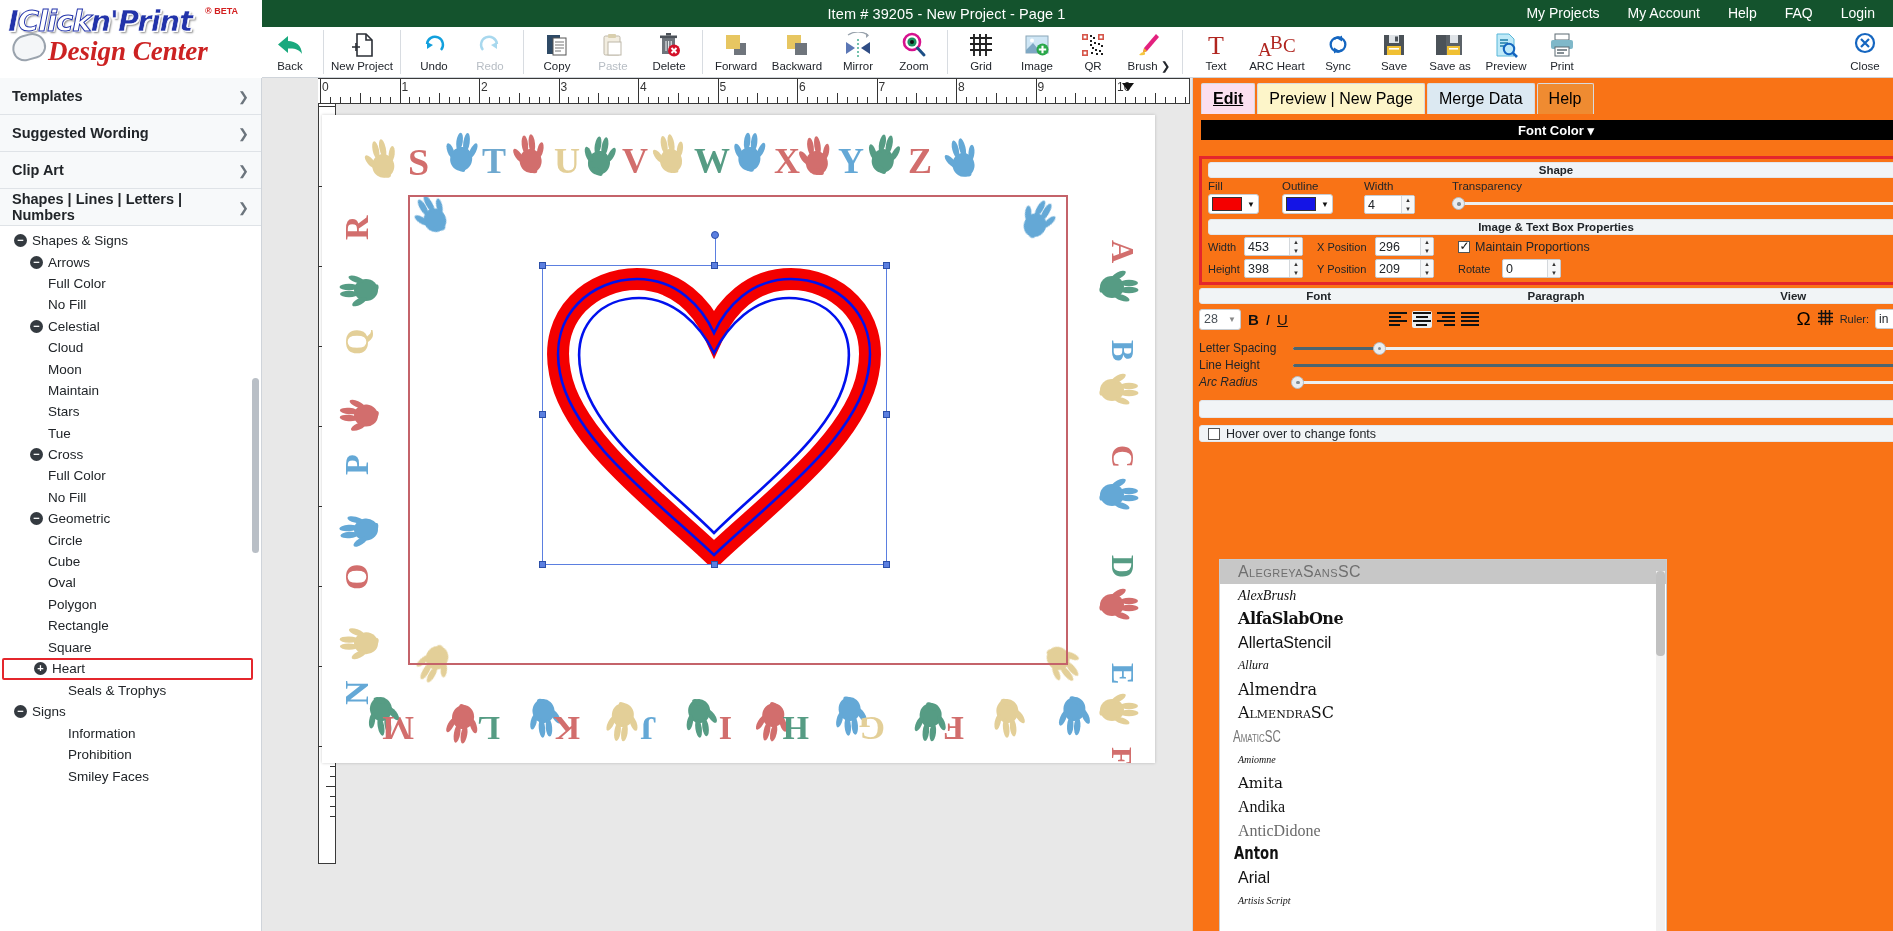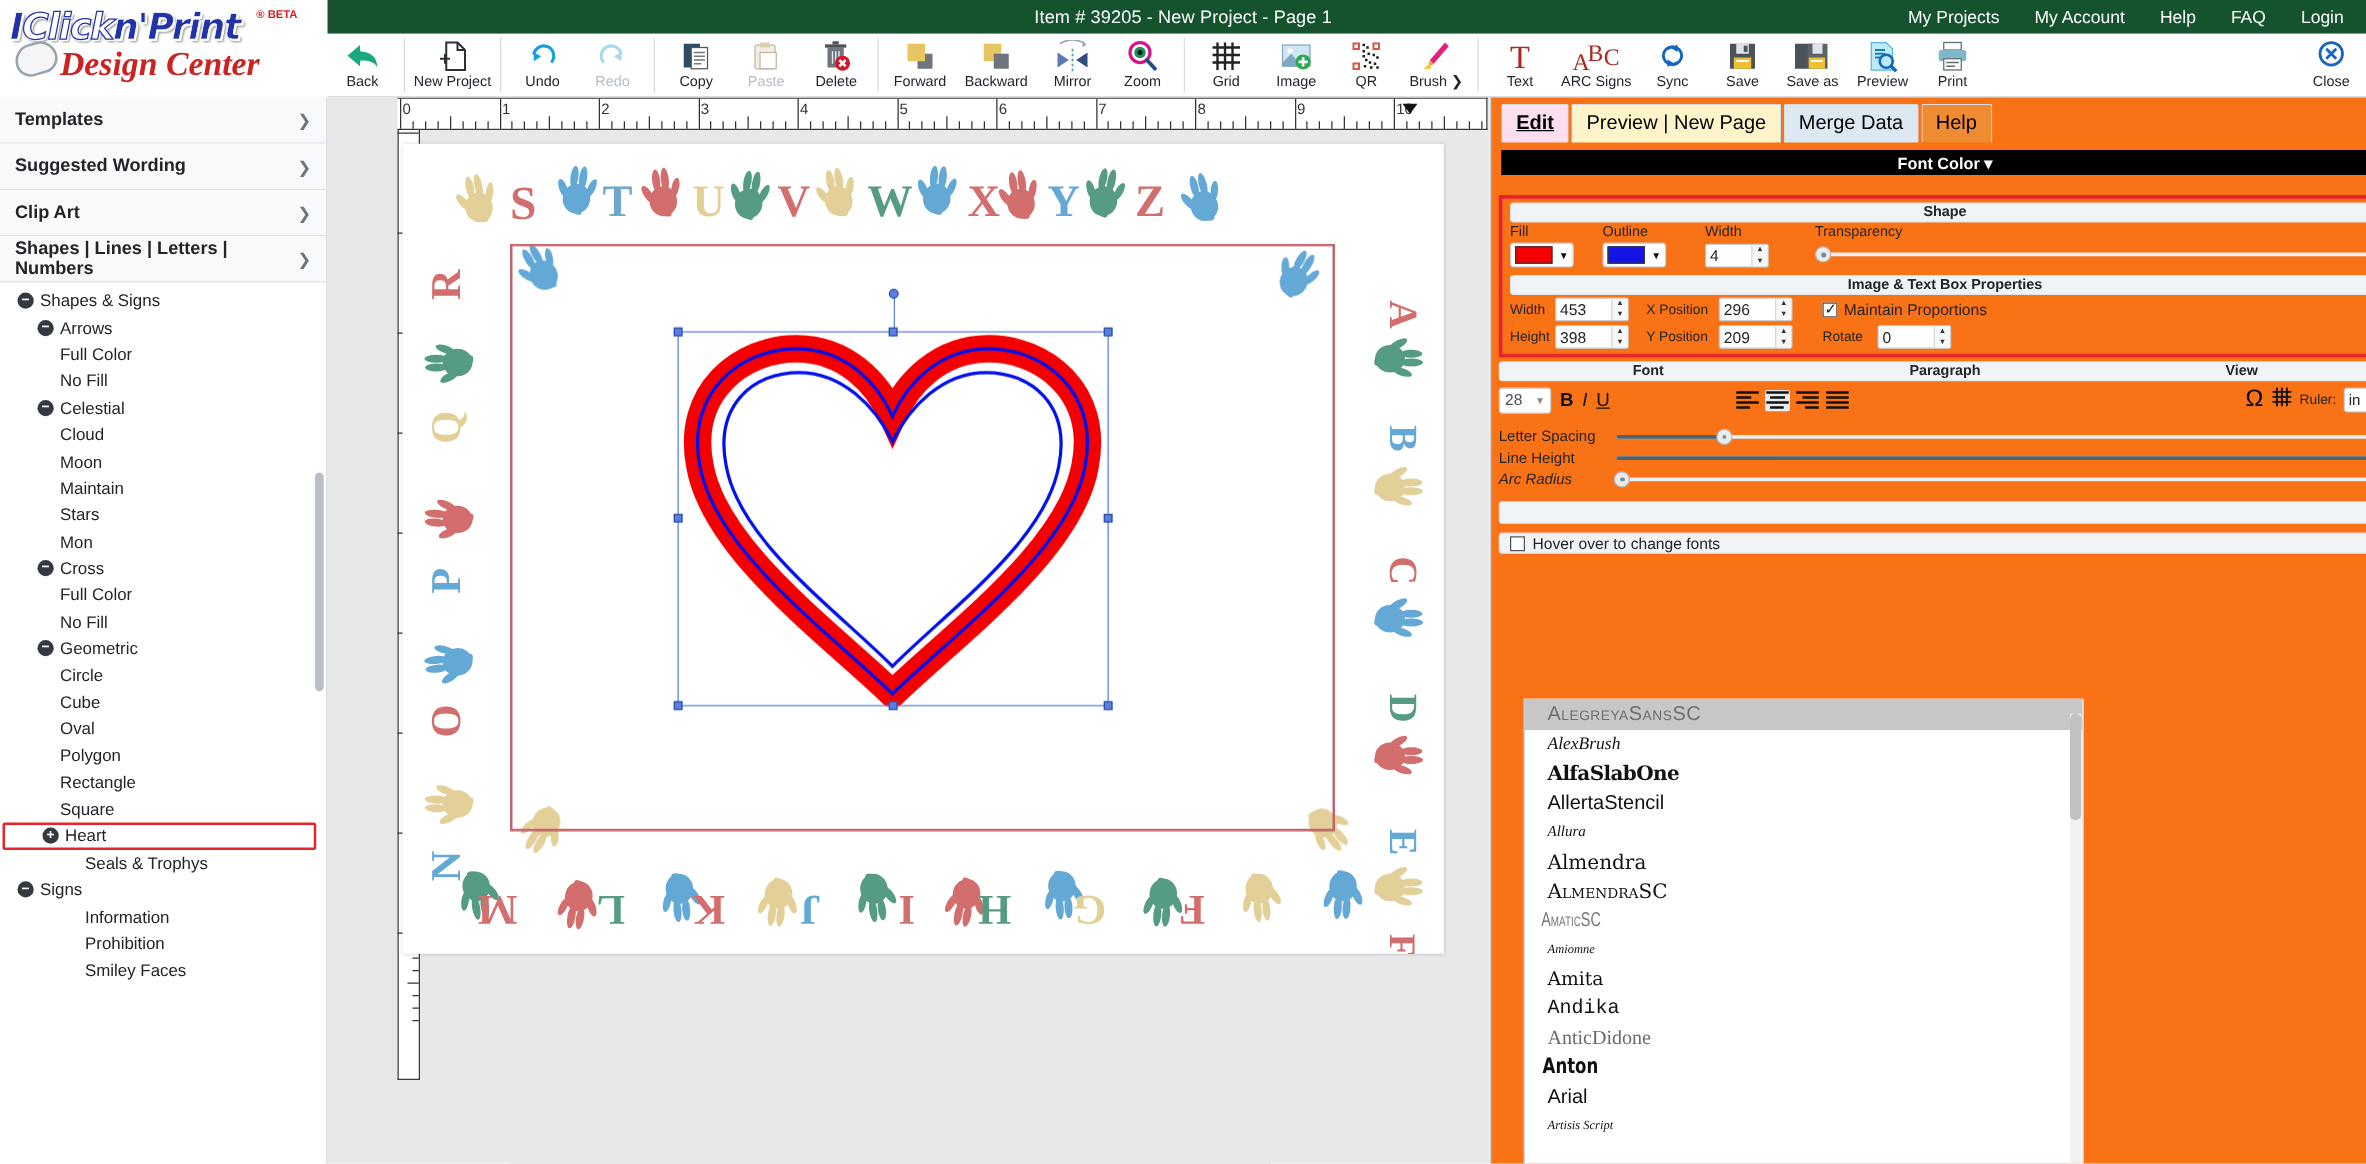--- a/index.html
+++ b/index.html
@@ -552,21 +552,21 @@
     </div>
 
     <div class="tool wide">
       <div class="ic">
         <svg width="42" height="26" viewBox="0 0 42 26">
             <text x="2" y="24" font-family="Liberation Serif, serif" font-size="19" fill="#b0251f">A</text>
             <text x="14" y="17" font-family="Liberation Serif, serif" font-size="19" fill="#b0251f">B</text>
             <text x="27" y="20" font-family="Liberation Serif, serif" font-size="19" fill="#b0251f">C</text>
           </svg>
       </div>
-      <div class="lbl">ARC Signs</div>
+      <div class="lbl">ARC Heart</div>
     </div>
 
     <div class="tool">
       <div class="ic">
         <svg width="26" height="26" viewBox="0 0 26 26">
             <path d="M17 7 A7 7 0 1 0 17 18" fill="none" stroke="#1566c0" stroke-width="2.3"></path>
             <path d="M9 18 A7 7 0 1 0 9 7" fill="none" stroke="#1566c0" stroke-width="2.3"></path>
             <path d="M17 3.5 l0 6 l-5 -3 z" fill="#1566c0"></path>
             <path d="M9 21.5 l0 -6 l5 3 z" fill="#1566c0"></path>
           </svg>
@@ -683,21 +683,21 @@
         <div class="tnode lvl2 leaf">
           <span>Moon</span>
         </div>
         <div class="tnode lvl2 leaf">
           <span>Maintain</span>
         </div>
         <div class="tnode lvl2 leaf">
           <span>Stars</span>
         </div>
         <div class="tnode lvl2 leaf">
-          <span>Mon</span>
+          <span>Tue</span>
         </div>
         <div class="tnode lvl1">
           <span class="tog">−</span>
           <span>Cross</span>
         </div>
         <div class="tnode lvl2 leaf">
           <span>Full Color</span>
         </div>
         <div class="tnode lvl2 leaf">
           <span>No Fill</span>
@@ -1257,21 +1257,21 @@
           <div class="fontitem sel" style="font-family:'Liberation Sans',sans-serif;font-variant:small-caps;color:#6f6f6f;letter-spacing:.4px;">AlegreyaSansSC</div>
           <div class="fontitem" style="font-family:'Liberation Serif',serif;font-style:italic;font-size:14px;">AlexBrush</div>
           <div class="fontitem" style="font-family:'DejaVu Serif',serif;font-weight:bold;letter-spacing:-.5px;">AlfaSlabOne</div>
           <div class="fontitem" style="font-family:'Liberation Sans',sans-serif;">AllertaStencil</div>
           <div class="fontitem" style="font-family:'Liberation Serif',serif;font-style:italic;font-size:12px;">Allura</div>
           <div class="fontitem" style="font-family:'DejaVu Serif',serif;">Almendra</div>
           <div class="fontitem" style="font-family:'DejaVu Serif',serif;font-variant:small-caps;">AlmendraSC</div>
           <div class="fontitem" style="font-family:'Liberation Sans',sans-serif;font-variant:small-caps;transform:scaleX(.72);transform-origin:left;color:#777;">AmaticSC</div>
           <div class="fontitem" style="font-family:'Liberation Serif',serif;font-style:italic;font-size:10px;">Amiomne</div>
           <div class="fontitem" style="font-family:'DejaVu Serif',serif;font-size:15px;">Amita</div>
-          <div class="fontitem" style="font-family:Liberation Mono, monospace;">Andika</div>
+          <div class="fontitem" style="font-family:Liberation Serif, serif;">Andika</div>
           <div class="fontitem" style="font-family:'Liberation Serif',serif;color:#6a6a6a;">AnticDidone</div>
           <div class="fontitem" style="font-family:'DejaVu Sans',sans-serif;font-weight:bold;transform:scaleX(.78);transform-origin:left;font-size:17px;">Anton</div>
           <div class="fontitem" style="font-family:'Liberation Sans',sans-serif;">Arial</div>
           <div class="fontitem" style="font-family:'Liberation Serif',serif;font-style:italic;font-size:10px;">Artisis Script</div>
         </div>
       <div class="fl-scrollbar"></div>
       <div class="fl-thumb"></div>
     </div>
 
     <div class="rp-scroll"></div>

